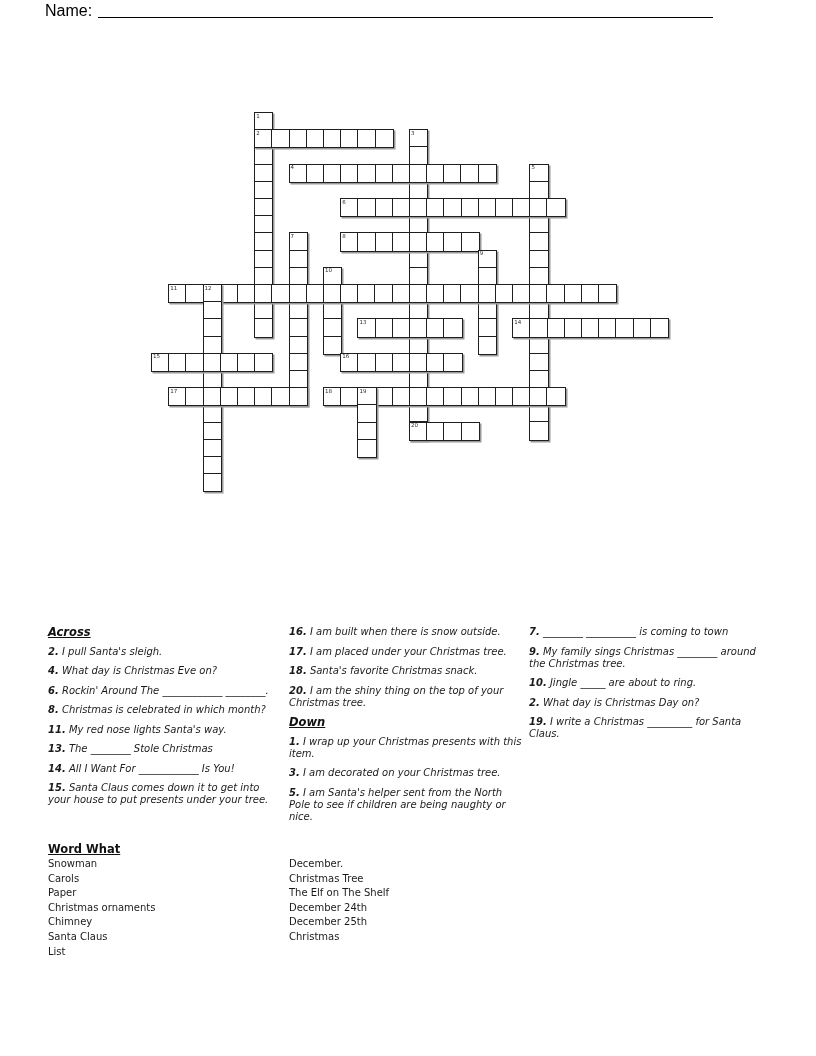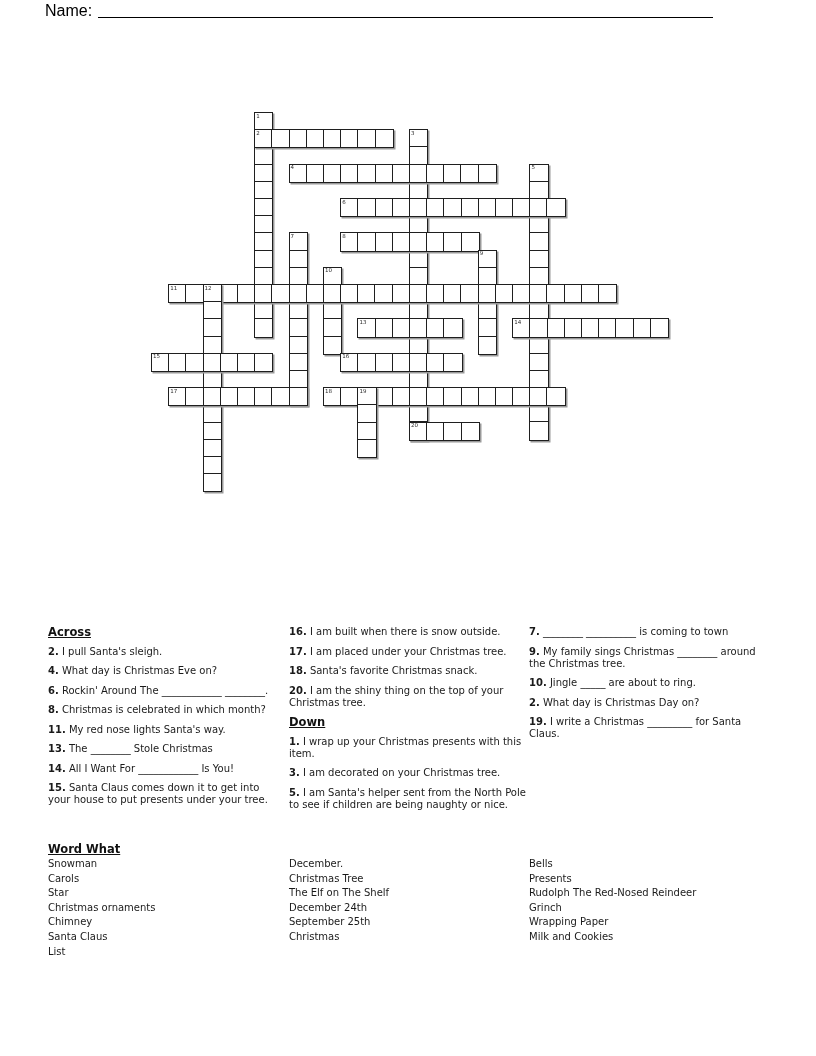--- a/index.html
+++ b/index.html
@@ -18,21 +18,21 @@
   .word{position:absolute;display:flex;background:#fff;border:1.3px solid #1f1f1f;
         box-shadow:1.5px 1.5px 0 #9a9a9a;}
   .word.down{flex-direction:column;}
   .cell{box-sizing:border-box;flex:0 0 auto;}
   .word.across .cell{height:100%;border-right:1px solid #1f1f1f;}
   .word.across .cell:last-child{border-right:none;}
   .word.down .cell{width:100%;border-bottom:1px solid #1f1f1f;}
   .word.down .cell:last-child{border-bottom:none;}
   .cellnum{position:absolute;font-size:5.5px;line-height:1;color:#2b2b2b;z-index:5;}
   
-  .clue-col{position:absolute;top:626px;font-size:10px;line-height:1.2;}
+  .clue-col{position:absolute;top:626px;font-size:10px;line-height:1.2;font-style:italic;}
   #clue-col-1{left:48px;width:235px;}
   #clue-col-2{left:289px;width:237px;}
   #clue-col-3{left:529px;width:240px;}
   .sec-h{font-weight:bold;text-decoration:underline;font-size:11.5px;margin:0 0 6px 0;color:#111;}
   .sec-h.mid{margin-top:3px;}
   p.clue{margin:0 0 7.5px 0;}
   p.clue b{font-weight:bold;}
   
   .bank-h{position:absolute;left:48px;top:842px;}
   .bank-col{position:absolute;top:857px;font-size:10px;line-height:14.6px;}
@@ -342,35 +342,27 @@
       <p class="clue"><b>9.</b> My family sings Christmas ________ around the Christmas tree.</p>
       <p class="clue"><b>10.</b> Jingle _____ are about to ring.</p>
       <p class="clue"><b>2.</b> What day is Christmas Day on?</p>
       <p class="clue"><b>19.</b> I write a Christmas _________ for Santa Claus.</p>
     </div>
 
   <div class="sec-h bank-h">Word What</div>
   <div id="bank-col-0" class="bank-col">
       <div class="bank-item">Snowman</div>
       <div class="bank-item">Carols</div>
-      <div class="bank-item">Star</div>
+      <div class="bank-item">Paper</div>
       <div class="bank-item">Christmas ornaments</div>
       <div class="bank-item">Chimney</div>
       <div class="bank-item">Santa Claus</div>
       <div class="bank-item">List</div>
     </div>
   <div id="bank-col-1" class="bank-col">
       <div class="bank-item">December.</div>
       <div class="bank-item">Christmas Tree</div>
       <div class="bank-item">The Elf on The Shelf</div>
       <div class="bank-item">December 24th</div>
-      <div class="bank-item">September 25th</div>
+      <div class="bank-item">December 25th</div>
       <div class="bank-item">Christmas</div>
     </div>
-  <div id="bank-col-2" class="bank-col">
-      <div class="bank-item">Bells</div>
-      <div class="bank-item">Presents</div>
-      <div class="bank-item">Rudolph The Red-Nosed Reindeer</div>
-      <div class="bank-item">Grinch</div>
-      <div class="bank-item">Wrapping Paper</div>
-      <div class="bank-item">Milk and Cookies</div>
-    </div>
 </div>
 
 </body></html>

